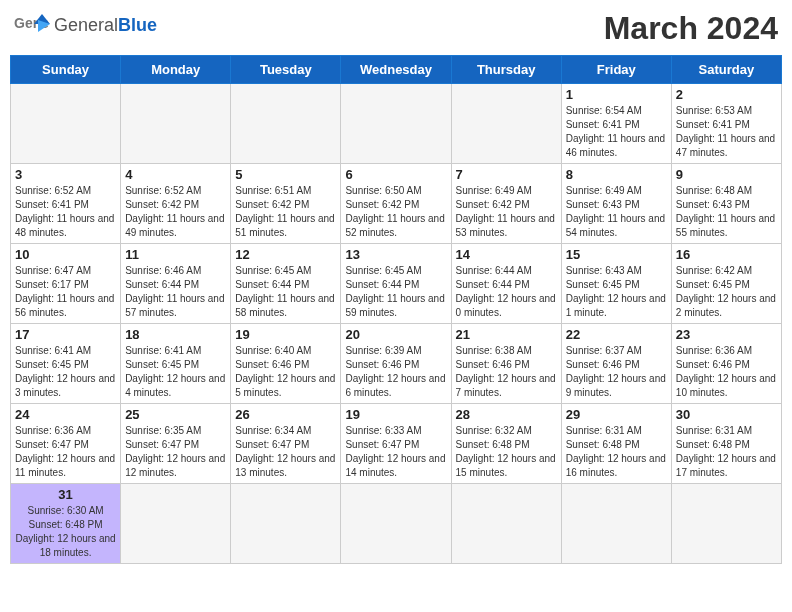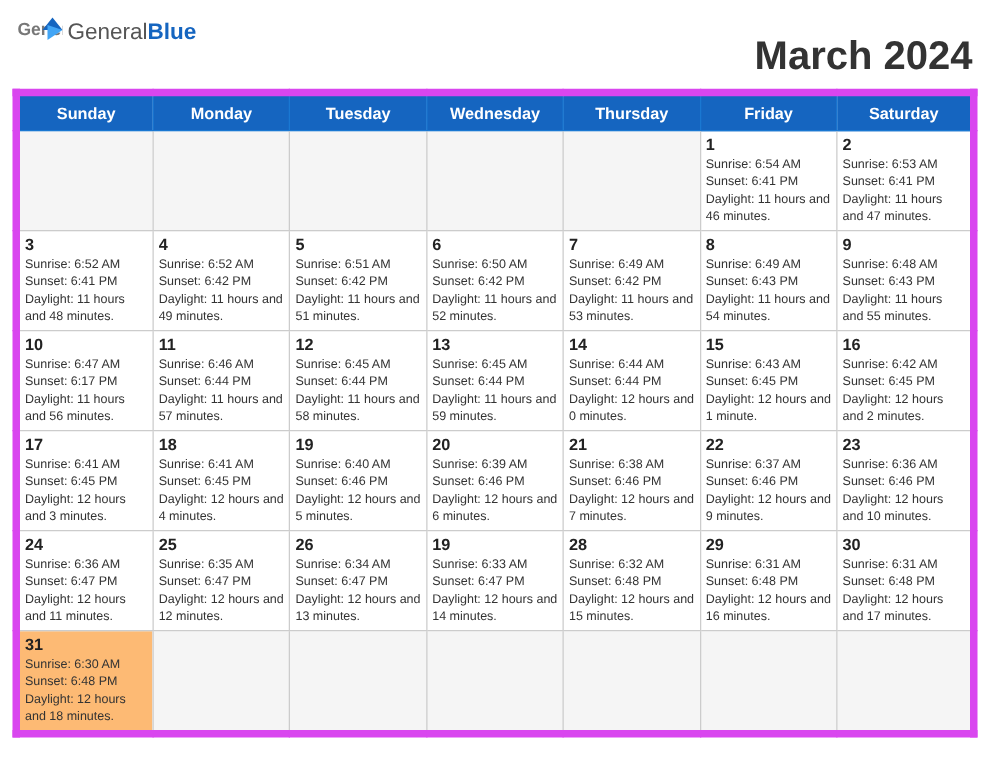--- a/index.html
+++ b/index.html
@@ -21,35 +21,34 @@
       display: flex;
       align-items: center;
       gap: 4px;
     }
     .logo-icon {
       width: 36px;
       height: 30px;
     }
     .title-area {
       text-align: left;
-      margin-top: 16px;
     }
     .month-year {
       font-size: 32px;
       font-weight: bold;
       color: #333;
     }
     .location {
       font-size: 14px;
       color: #555;
     }
     .calendar {
       width: 100%;
       border-collapse: collapse;
-      border: 6px solid #d946ef;
+      border: 1px solid #d946ef;
     }
     .calendar thead tr th {
       background: #1565C0;
       color: #fff;
       text-align: center;
       padding: 6px 4px;
       font-size: 13px;
       font-weight: bold;
       border: 1px solid #1a78d2;
     }
@@ -75,21 +74,22 @@
     }
     .day-info {
       font-size: 10px;
       color: #333;
       line-height: 1.4;
     }
     .last-row td {
       background: #f5f5f5;
     }
     .last-row td.has-data {
-      background: #fdba74;
+      background: #c4b5fd;
+      text-align: center;
     }
   </style>
 </head>
 <body>
 
 <div class="header-area">
   <div class="logo">
     <svg class="logo-icon" viewBox="0 0 36 30">
       <text x="0" y="18" font-size="14" font-weight="bold" fill="#777">General</text>
       <polygon points="28,4 36,14 20,14" fill="#1565C0"></polygon>

